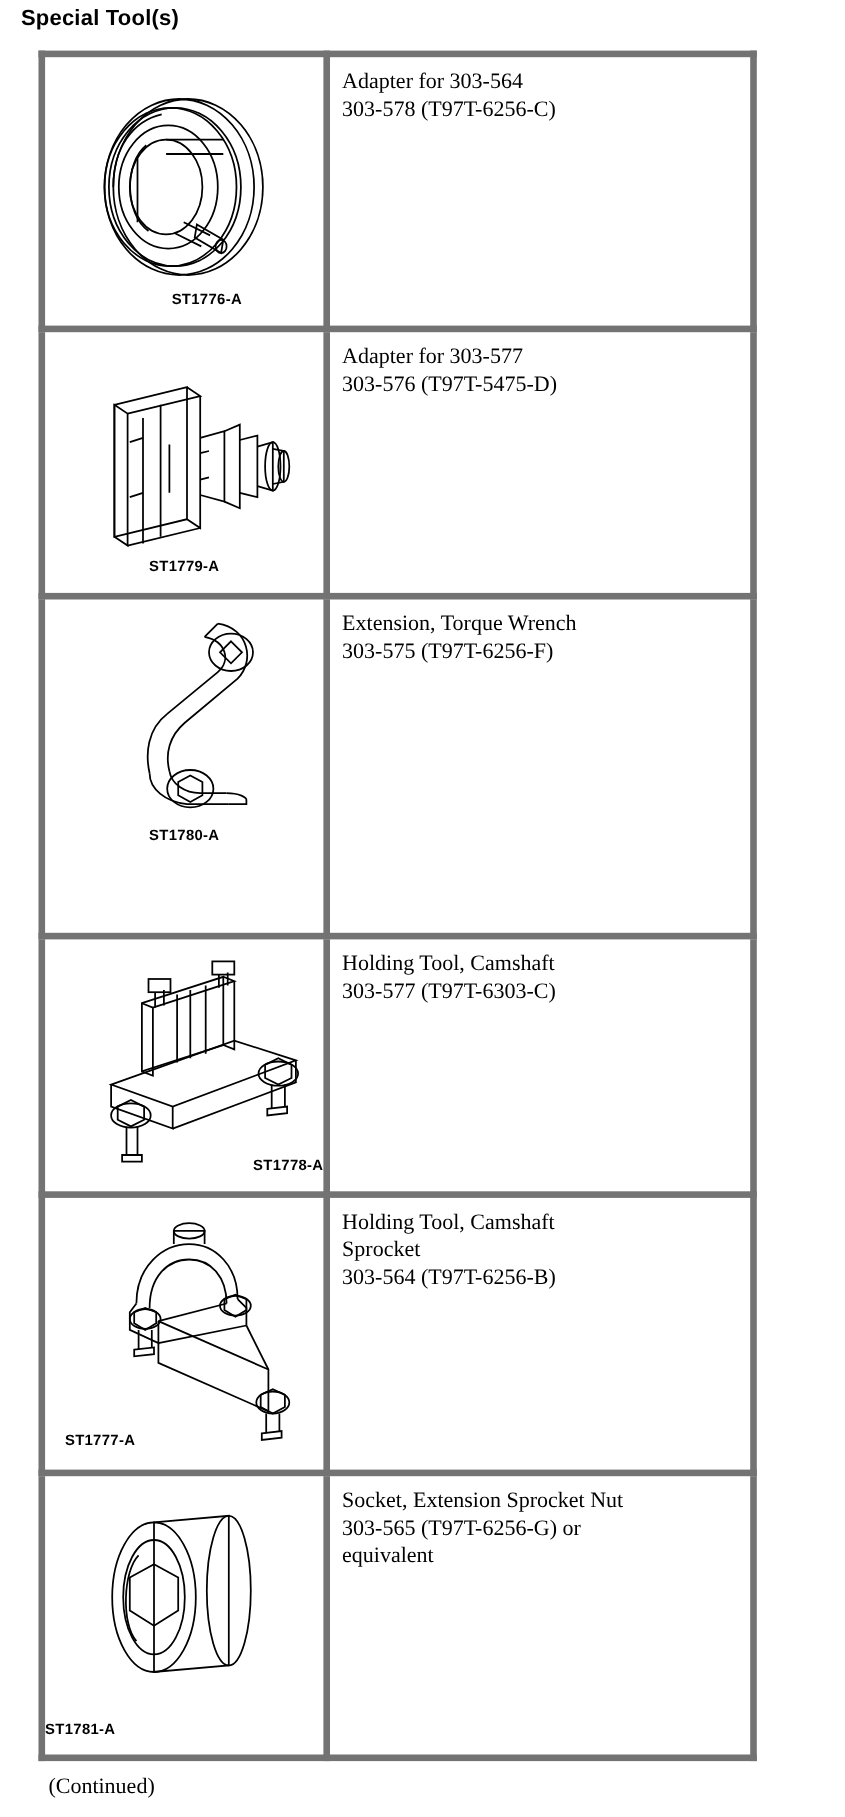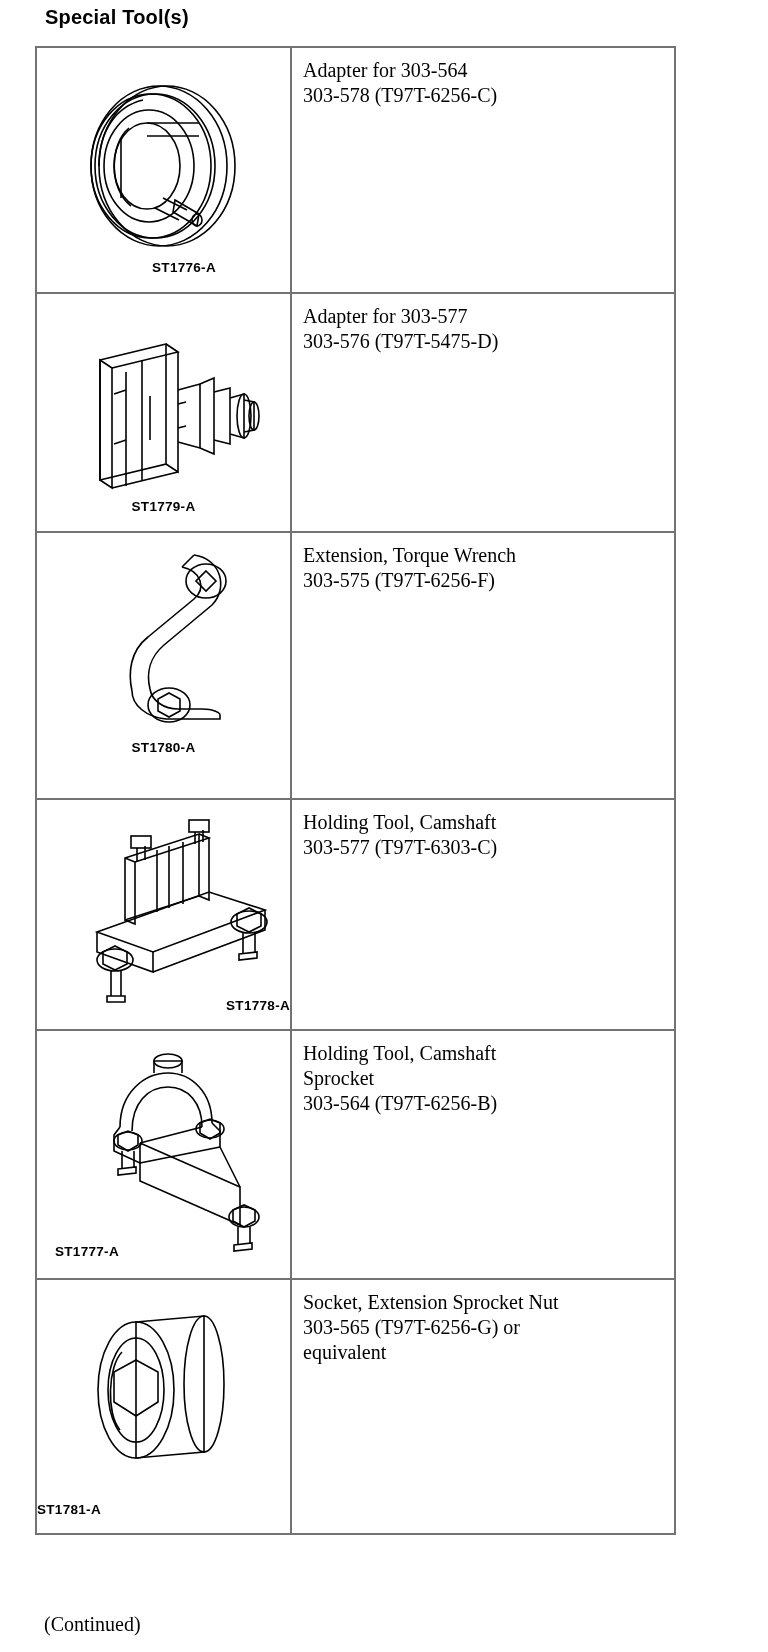--- a/index.html
+++ b/index.html
@@ -16,38 +16,38 @@
     overflow: hidden;
   }
   .page {
     position: relative;
     width: 768px;
     height: 1652px;
     box-sizing: border-box;
   }
   .page-title {
     position: absolute;
-    left: 45px;
+    left: 19px;
     top: 6px;
     font-family: "Liberation Sans", sans-serif;
     font-weight: bold;
     font-size: 20px;
     letter-spacing: 0.2px;
     color: #000;
   }
   .tool-table {
     position: absolute;
     left: 35px;
     top: 46px;
     width: 637px;
     border-collapse: collapse;
     table-layout: fixed;
   }
   .tool-table td {
-    border: 2px solid #737373;
+    border: 6px solid #737373;
     vertical-align: top;
     padding: 0;
   }
   .col-img { width: 253px; }
   .col-desc { width: 382px; }
 
   .img-cell {
     position: relative;
     height: 100%;
   }
@@ -159,21 +159,21 @@
         <td class="col-desc">
           <div class="desc">
             <span class="line">Adapter for 303-577</span>
             <span class="line">303-576 (T97T-5475-D)</span>
           </div>
         </td>
       </tr>
 
       <tr>
         <td class="col-img">
-          <div class="img-cell" style="height:265px;">
+          <div class="img-cell" style="height:303px;">
             <div class="art" style="width:220px;height:241px;">
               <svg width="220" height="241" viewBox="0 0 220 241">
                 <g fill="none" stroke="#000" stroke-width="1.6">
                   <path d="M140 22 C 168 26, 174 56, 158 72 L110 112 C 96 124, 92 140, 96 156"></path>
                   <path d="M128 34 C 148 38, 152 56, 140 66 L94 104 C 76 118, 74 140, 78 158"></path>
                   <path d="M96 156 C 98 168, 110 176, 124 176 L148 176"></path>
                   <path d="M78 158 C 78 172, 92 184, 112 186 L150 186"></path>
                   <path d="M148 176 C 160 176, 166 180, 166 182 L166 186 L150 186"></path>
                   <path d="M140 22 L128 34"></path>
                   <ellipse cx="152" cy="48" rx="20" ry="17"></ellipse>

